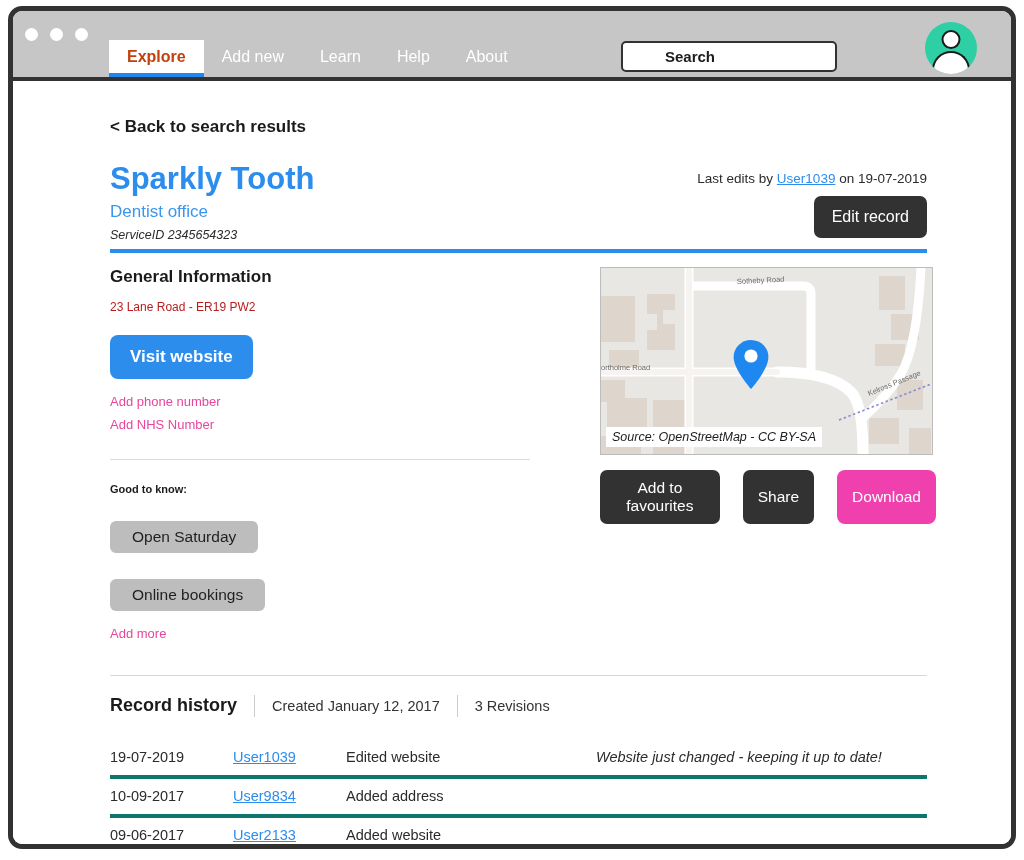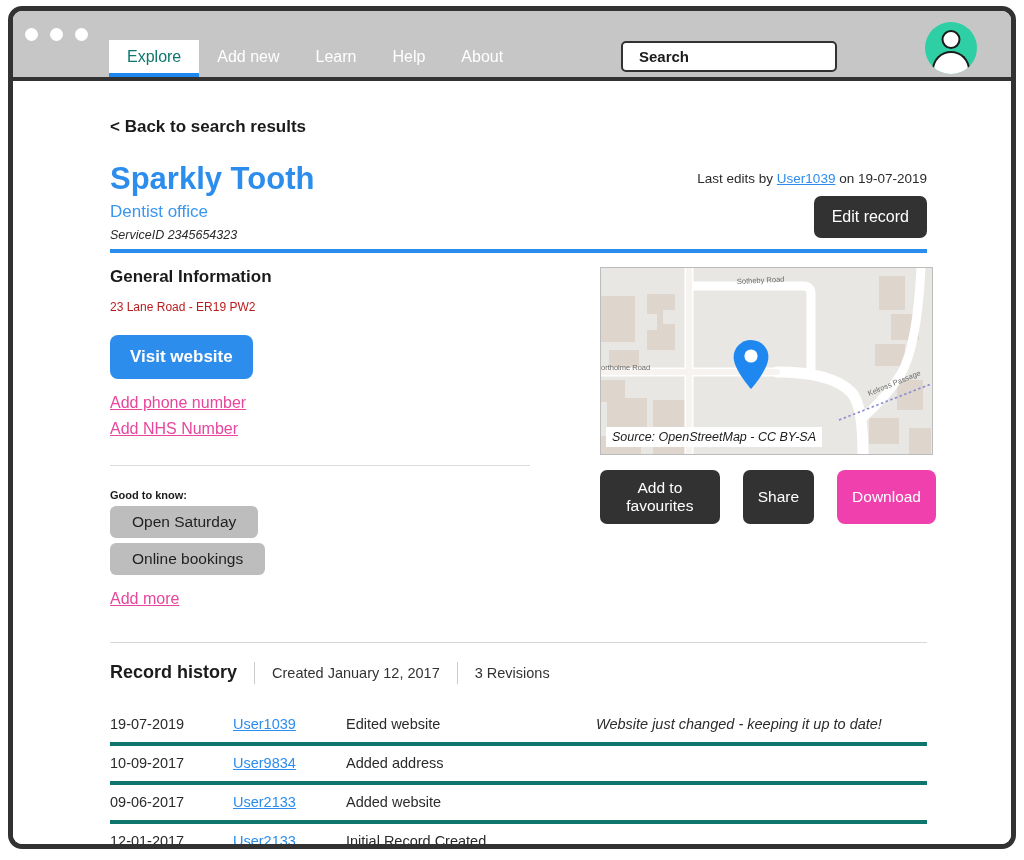--- a/index.html
+++ b/index.html
@@ -61,22 +61,22 @@
   .nav-item {
     font-size: 16px;
     color: #ffffff;
     padding: 9px 18px 12px 18px;
     cursor: pointer;
     line-height: 1;
     white-space: nowrap;
   }
   .nav-item.active {
     background: #ffffff;
-    color: #0f766e;
-    font-weight: normal;
+    color: #c2410c;
+    font-weight: bold;
     border-bottom: 4px solid #1e88f0;
     padding-bottom: 8px;
   }
 
   
   .search-box {
     position: absolute;
     left: 608px;
     top: 30px;
     width: 216px;
@@ -89,22 +89,23 @@
   .search-box input {
     width: 100%;
     height: 100%;
     border: 0;
     outline: none;
     background: transparent;
     font-family: "Liberation Sans", sans-serif;
     font-size: 15px;
     font-weight: bold;
     color: #222;
-    padding: 0 16px;
-    box-sizing: border-box;
+    padding: 0 24px;
+    box-sizing: border-box;
+    margin-left: 18px;
   }
   .search-box input::placeholder { color: #1b1b1b; opacity: 1; font-weight: bold; }
 
   
   .avatar {
     position: absolute;
     left: 912px;
     top: 11px;
     width: 52px;
     height: 52px;
@@ -239,23 +240,22 @@
     border: 0;
     border-radius: 8px;
     font-family: "Liberation Sans", sans-serif;
     font-size: 17px;
     font-weight: bold;
     padding: 12px 20px;
     cursor: pointer;
   }
   .pink-link {
     display: block;
-    font-size: 16px;
+    font-size: 13px;
     color: #e8459c;
-    text-decoration: underline;
     cursor: pointer;
     margin-top: 15px;
   }
   .pink-link.tight { margin-top: 8px; }
 
   .hr-soft {
     height: 1px;
     background: #dcdcdc;
     width: 420px;
     margin-top: 27px;
@@ -266,21 +266,21 @@
     color: #1b1b1b;
     margin-top: 23px;
   }
   .tag {
     display: inline-block;
     background: #bdbdbd;
     color: #1f1f1f;
     border-radius: 6px;
     font-size: 15.5px;
     padding: 7px 22px;
-    margin-top: 5px;
+    margin-top: 26px;
     text-align: right;
   }
   .tag-wrap { display: block; }
 
   
   .map {
     position: relative;
     width: 333px;
     height: 188px;
     border: 1px solid #bcbcbc;

